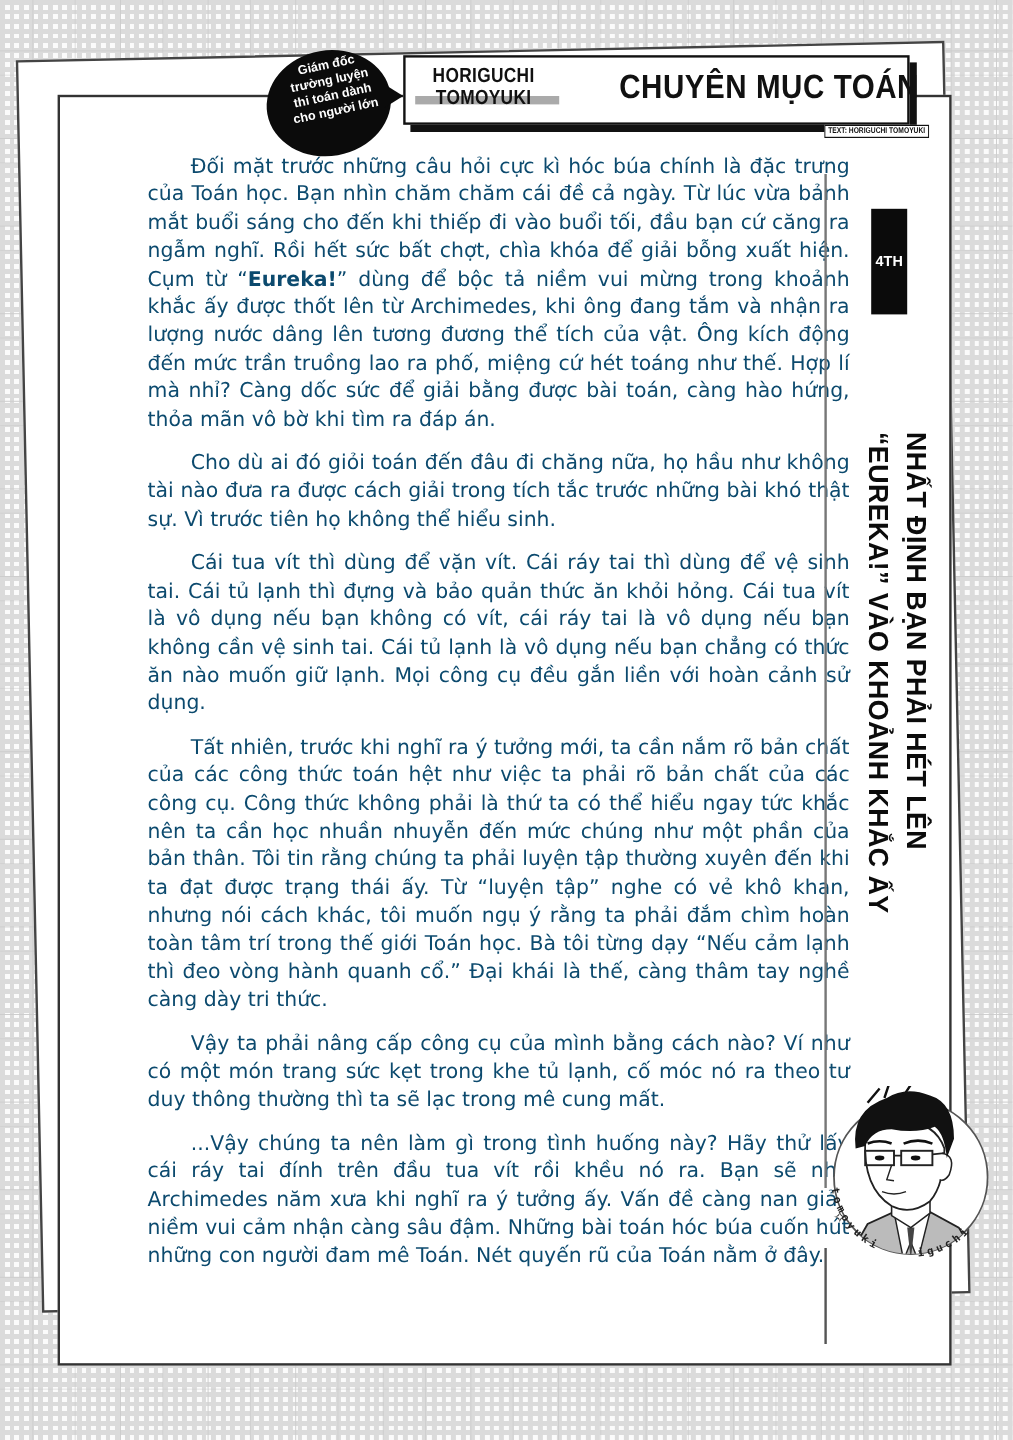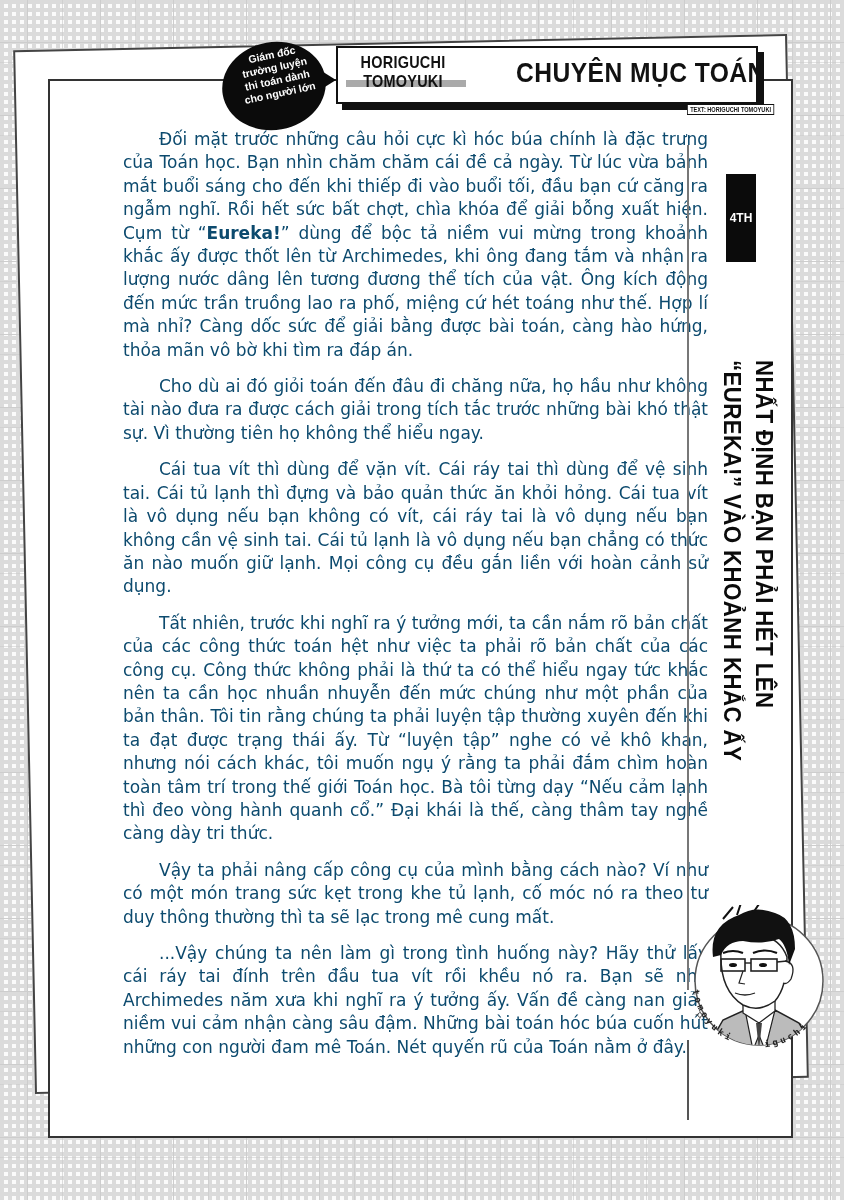--- a/index.html
+++ b/index.html
@@ -150,21 +150,21 @@
   <div class="author">
     <div>HORIGUCHI</div>
     <div>TOMOYUKI</div>
   </div>
   <div class="section-title">CHUYÊN MỤC TOÁN</div>
 </div>
 <div class="credit">TEXT: HORIGUCHI TOMOYUKI</div>
 
 <div class="body-text">
   <p><span>Đối mặt trước những câu hỏi cực kì hóc búa chính là đặc trưng của Toán học. Bạn nhìn chăm chăm cái đề cả ngày. Từ lúc vừa bảnh mắt buổi sáng cho đến khi thiếp đi vào buổi tối, đầu bạn cứ căng ra ngẫm nghĩ. Rồi hết sức bất chợt, chìa khóa để giải bỗng xuất hiện. Cụm từ “</span><b>Eureka!</b><span>” dùng để bộc tả niềm vui mừng trong khoảnh khắc ấy được thốt lên từ Archimedes, khi ông đang tắm và nhận ra lượng nước dâng lên tương đương thể tích của vật. Ông kích động đến mức trần truồng lao ra phố, miệng cứ hét toáng như thế. Hợp lí mà nhỉ? Càng dốc sức để giải bằng được bài toán, càng hào hứng, thỏa mãn vô bờ khi tìm ra đáp án.</span></p>
-  <p>Cho dù ai đó giỏi toán đến đâu đi chăng nữa, họ hầu như không tài nào đưa ra được cách giải trong tích tắc trước những bài khó thật sự. Vì thường tiên họ không thể hiểu ngay.</p>
+  <p>Cho dù ai đó giỏi toán đến đâu đi chăng nữa, họ hầu như không tài nào đưa ra được cách giải trong tích tắc trước những bài khó thật sự. Vì trước tiên họ không thể hiểu sinh.</p>
   <p>Cái tua vít thì dùng để vặn vít. Cái ráy tai thì dùng để vệ sinh tai. Cái tủ lạnh thì đựng và bảo quản thức ăn khỏi hỏng. Cái tua vít là vô dụng nếu bạn không có vít, cái ráy tai là vô dụng nếu bạn không cần vệ sinh tai. Cái tủ lạnh là vô dụng nếu bạn chẳng có thức ăn nào muốn giữ lạnh. Mọi công cụ đều gắn liền với hoàn cảnh sử dụng.</p>
   <p>Tất nhiên, trước khi nghĩ ra ý tưởng mới, ta cần nắm rõ bản chất của các công thức toán hệt như việc ta phải rõ bản chất của các công cụ. Công thức không phải là thứ ta có thể hiểu ngay tức khắc nên ta cần học nhuần nhuyễn đến mức chúng như một phần của bản thân. Tôi tin rằng chúng ta phải luyện tập thường xuyên đến khi ta đạt được trạng thái ấy. Từ “luyện tập” nghe có vẻ khô khan, nhưng nói cách khác, tôi muốn ngụ ý rằng ta phải đắm chìm hoàn toàn tâm trí trong thế giới Toán học. Bà tôi từng dạy “Nếu cảm lạnh thì đeo vòng hành quanh cổ.” Đại khái là thế, càng thâm tay nghề càng dày tri thức.</p>
   <p>Vậy ta phải nâng cấp công cụ của mình bằng cách nào? Ví như có một món trang sức kẹt trong khe tủ lạnh, cố móc nó ra theo tư duy thông thường thì ta sẽ lạc trong mê cung mất.</p>
   <p>...Vậy chúng ta nên làm gì trong tình huống này? Hãy thử lấy cái ráy tai đính trên đầu tua vít rồi khều nó ra. Bạn sẽ như Archimedes năm xưa khi nghĩ ra ý tưởng ấy. Vấn đề càng nan giải, niềm vui cảm nhận càng sâu đậm. Những bài toán hóc búa cuốn hút những con người đam mê Toán. Nét quyến rũ của Toán nằm ở đây.</p>
 </div>
 
 <div class="divider"></div>
 <div class="divider2"></div>
 
 <div class="issue-tag">

